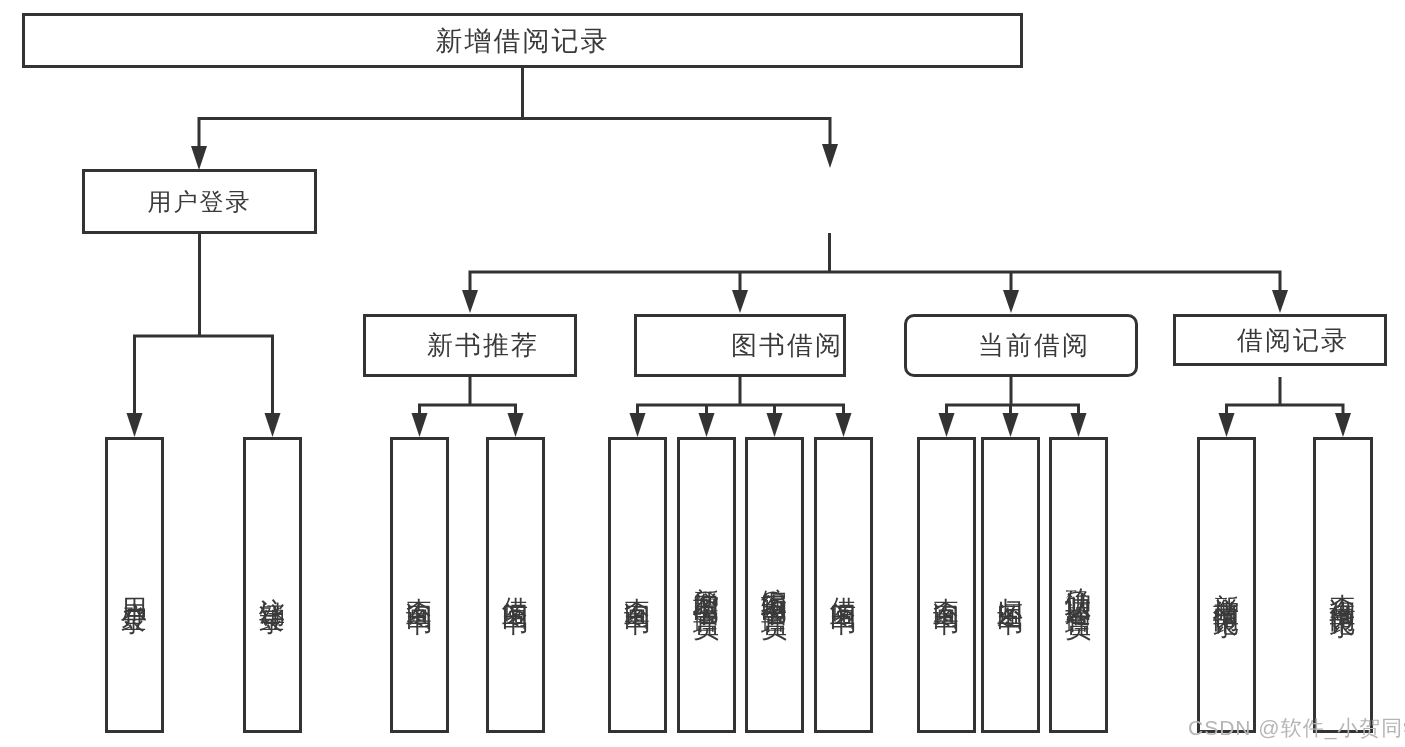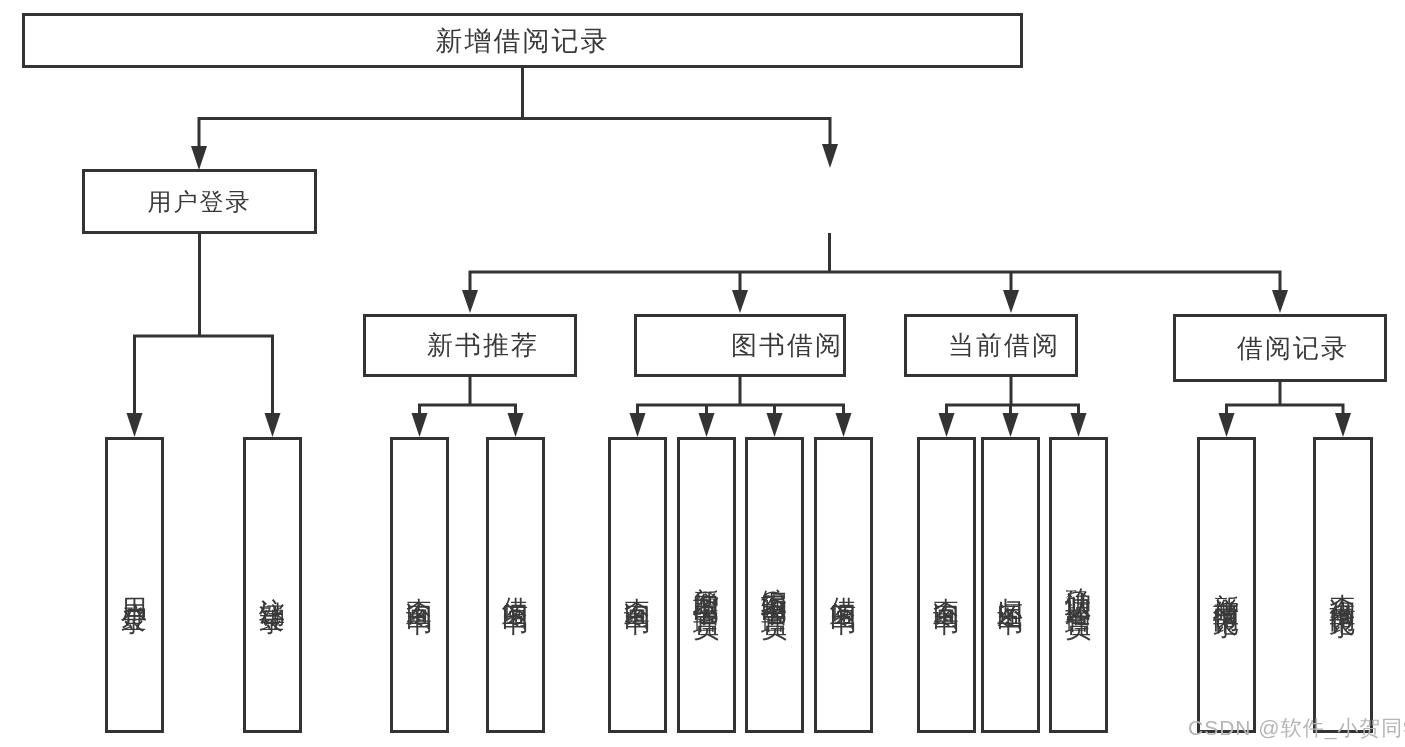--- a/index.html
+++ b/index.html
@@ -95,24 +95,24 @@
   <div class="box lvl2" style="left:82px;top:169px;width:235px;height:65px;">
     <span>用户登录</span>
   </div>
 
   <div class="box lvl3" style="left:363px;top:314px;width:214px;height:63px;">
     <span>新书推荐</span>
   </div>
   <div class="box lvl3" style="left:634px;top:314px;width:212px;height:63px;justify-content:flex-end;">
     <span>图书借阅</span>
   </div>
-  <div class="box lvl3" style="left:904px;top:314px;width:174px;height:63px;">
+  <div class="box lvl3" style="left:904px;top:314px;width:234px;height:63px;border-radius:10px;">
     <span>当前借阅</span>
   </div>
-  <div class="box lvl3" style="left:1173px;top:314px;width:214px;height:68px;align-items:center;">
+  <div class="box lvl3" style="left:1173px;top:314px;width:214px;height:52px;align-items:center;">
     <span>借阅记录</span>
   </div>
 
   <div class="box leaf" style="left:105px;top:437px;width:59px;height:296px;">
     <span>用户登录</span>
   </div>
   <div class="box leaf" style="left:243px;top:437px;width:59px;height:296px;">
     <span>注销登录</span>
   </div>
 

